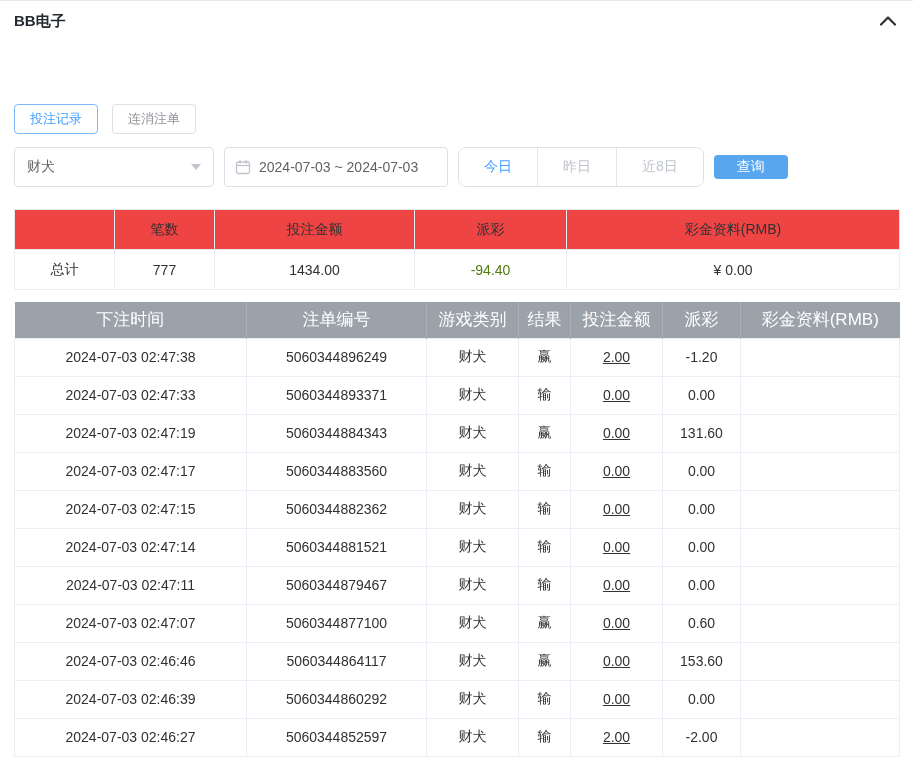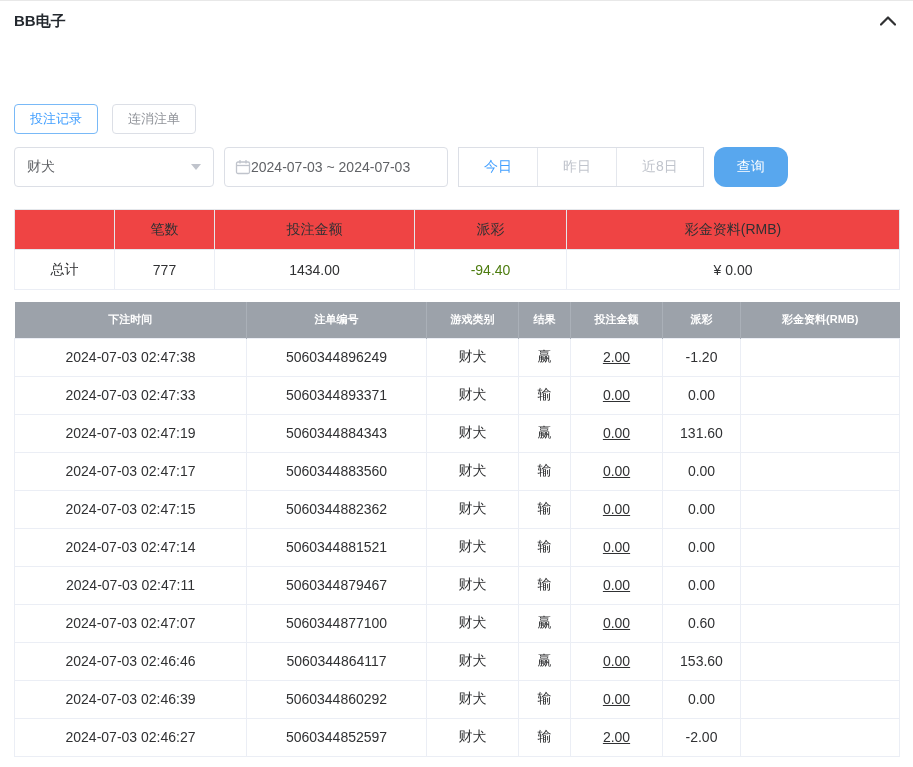--- a/index.html
+++ b/index.html
@@ -56,51 +56,51 @@
     width: 0; height: 0;
     border-left: 5px solid transparent;
     border-right: 5px solid transparent;
     border-top: 6px solid #c0c4cc;
   }
   .date-box {
     margin-left: 10px;
     width: 224px; height: 40px;
     border: 1px solid #dcdfe6; border-radius: 4px;
     display: flex; align-items: center;
-    padding: 0 10px; gap: 0;
+    padding: 0 10px; gap: 8px;
     font-size: 14px; color: #606266;
     cursor: pointer; background: #fff;
     white-space: nowrap;
   }
   .btn-group {
     margin-left: 10px;
     display: flex;
     border: 1px solid #dcdfe6;
-    border-radius: 0;
+    border-radius: 8px;
     overflow: hidden;
     height: 40px;
   }
   .quick-btn {
     height: 38px;
     padding: 0 25px;
     background: #fff;
     border: none;
     border-left: 1px solid #e4e7ed;
     font-size: 14px;
     color: #c0c4cc;
     cursor: pointer;
     font-family: inherit;
   }
   .quick-btn:first-child { border-left: none; }
   .quick-btn.active { color: #409eff; }
   .query-btn {
     margin-left: 10px;
-    width: 74px; height: 40px;
+    width: 74px; height: 24px;
     background: #58a7ee;
-    border: none; border-radius: 12px;
+    border: none; border-radius: 4px;
     color: #ffffff; font-size: 14px;
     cursor: pointer;
     font-family: inherit;
   }
 
   
   .summary-table {
     margin-top: 22px;
     width: 885px;
     border-collapse: collapse;
@@ -129,22 +129,22 @@
     width: 885px;
     border-collapse: collapse;
     table-layout: fixed;
     font-size: 14px;
     text-align: center;
   }
   .bet-table thead th {
     background: #9ca2aa;
     color: #ffffff;
     height: 36px;
-    font-size: 11px;
-    font-weight: bold;
+    font-size: 17px;
+    font-weight: normal;
     border-right: 1px solid #aab0b8;
   }
   .bet-table thead th:last-child { border-right: none; }
   .bet-table tbody td {
     height: 38px;
     border: 1px solid #ebeef5;
     background: #ffffff;
     color: #303133;
   }
   .amt-blue { color: #409eff; text-decoration: underline; cursor: pointer; }

